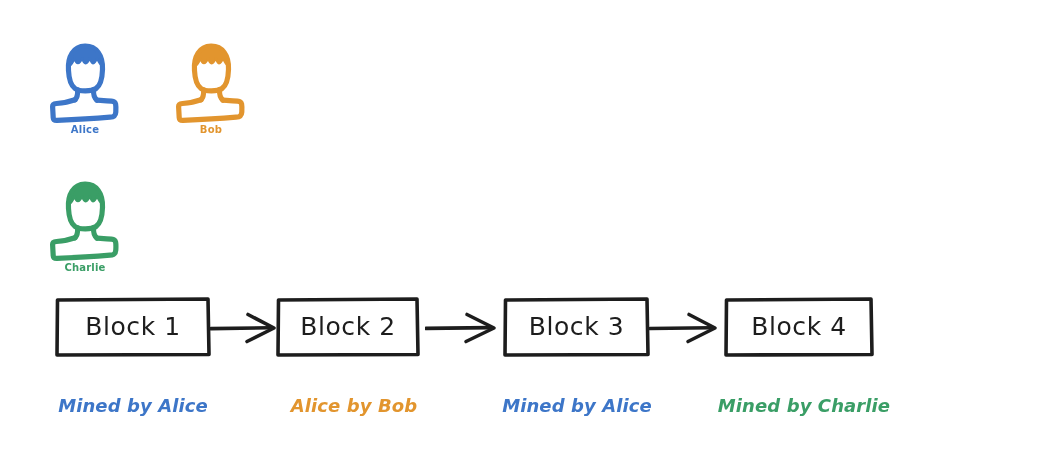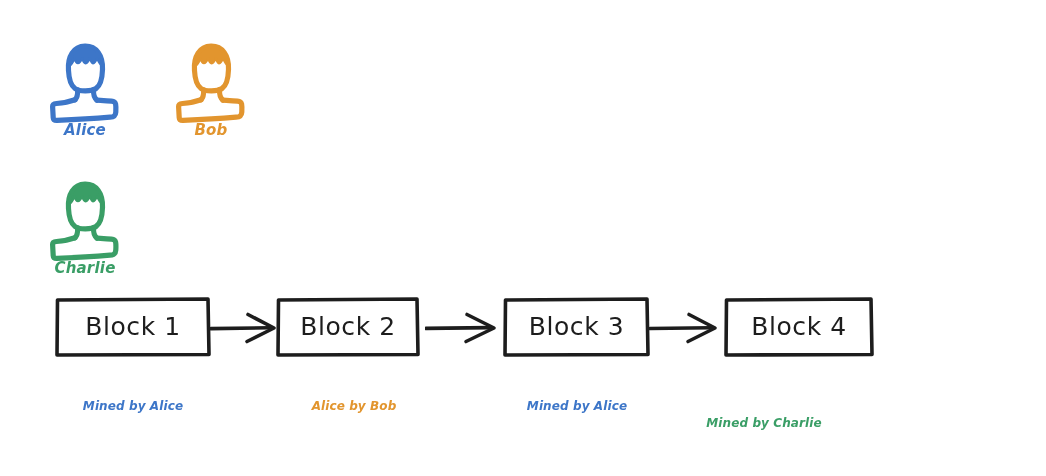--- a/index.html
+++ b/index.html
@@ -30,22 +30,21 @@
   .avatar .glyph {
     display: block;
     width: 86px;
     height: 92px;
     margin: 0 auto;
   }
   .avatar .name {
     display: block;
     margin-top: -2px;
     font-family: "DejaVu Sans", sans-serif;
-    font-size: 15px;
-    font-style: italic;
+    font-size: 10px;
     font-weight: 600;
     letter-spacing: 0.2px;
     line-height: 12px;
   }
 
   #avatar-alice   { left: 42px;  top: 34px; }
   #avatar-bob     { left: 168px; top: 34px; }
   #avatar-charlie { left: 42px;  top: 172px; }
   #avatar-den     { left: 168px; top: 172px; }
 
@@ -97,31 +96,31 @@
   }
   #arrow-1 { left: 210px; width: 74px; }
   #arrow-2 { left: 425px; width: 80px; }
   #arrow-3 { left: 649px; width: 77px; }
 
   .mined-caption {
     position: absolute;
     top: 100px;
     text-align: center;
     font-family: "DejaVu Sans", sans-serif;
-    font-size: 12px;
+    font-size: 18px;
     font-style: italic;
     font-weight: 600;
     letter-spacing: 0.1px;
     line-height: 20px;
     white-space: nowrap;
   }
   #caption-1 { left: 42px;  width: 182px; }
   #caption-2 { left: 265px; width: 178px; }
   #caption-3 { left: 486px; width: 182px; }
-  #caption-4 { left: 664px; width: 200px; margin-top: 17px; }
+  #caption-4 { left: 704px; width: 200px; }
 </style>
 </head>
 <body>
 
 <div id="canvas">
 
   <div class="avatar" id="avatar-alice">
     <span class="glyph">
       <svg viewBox="0 0 86 92" width="86" height="92" aria-hidden="true">
         <g fill="none" stroke="#3d76c8" stroke-width="5.2" stroke-linecap="round" stroke-linejoin="round">

